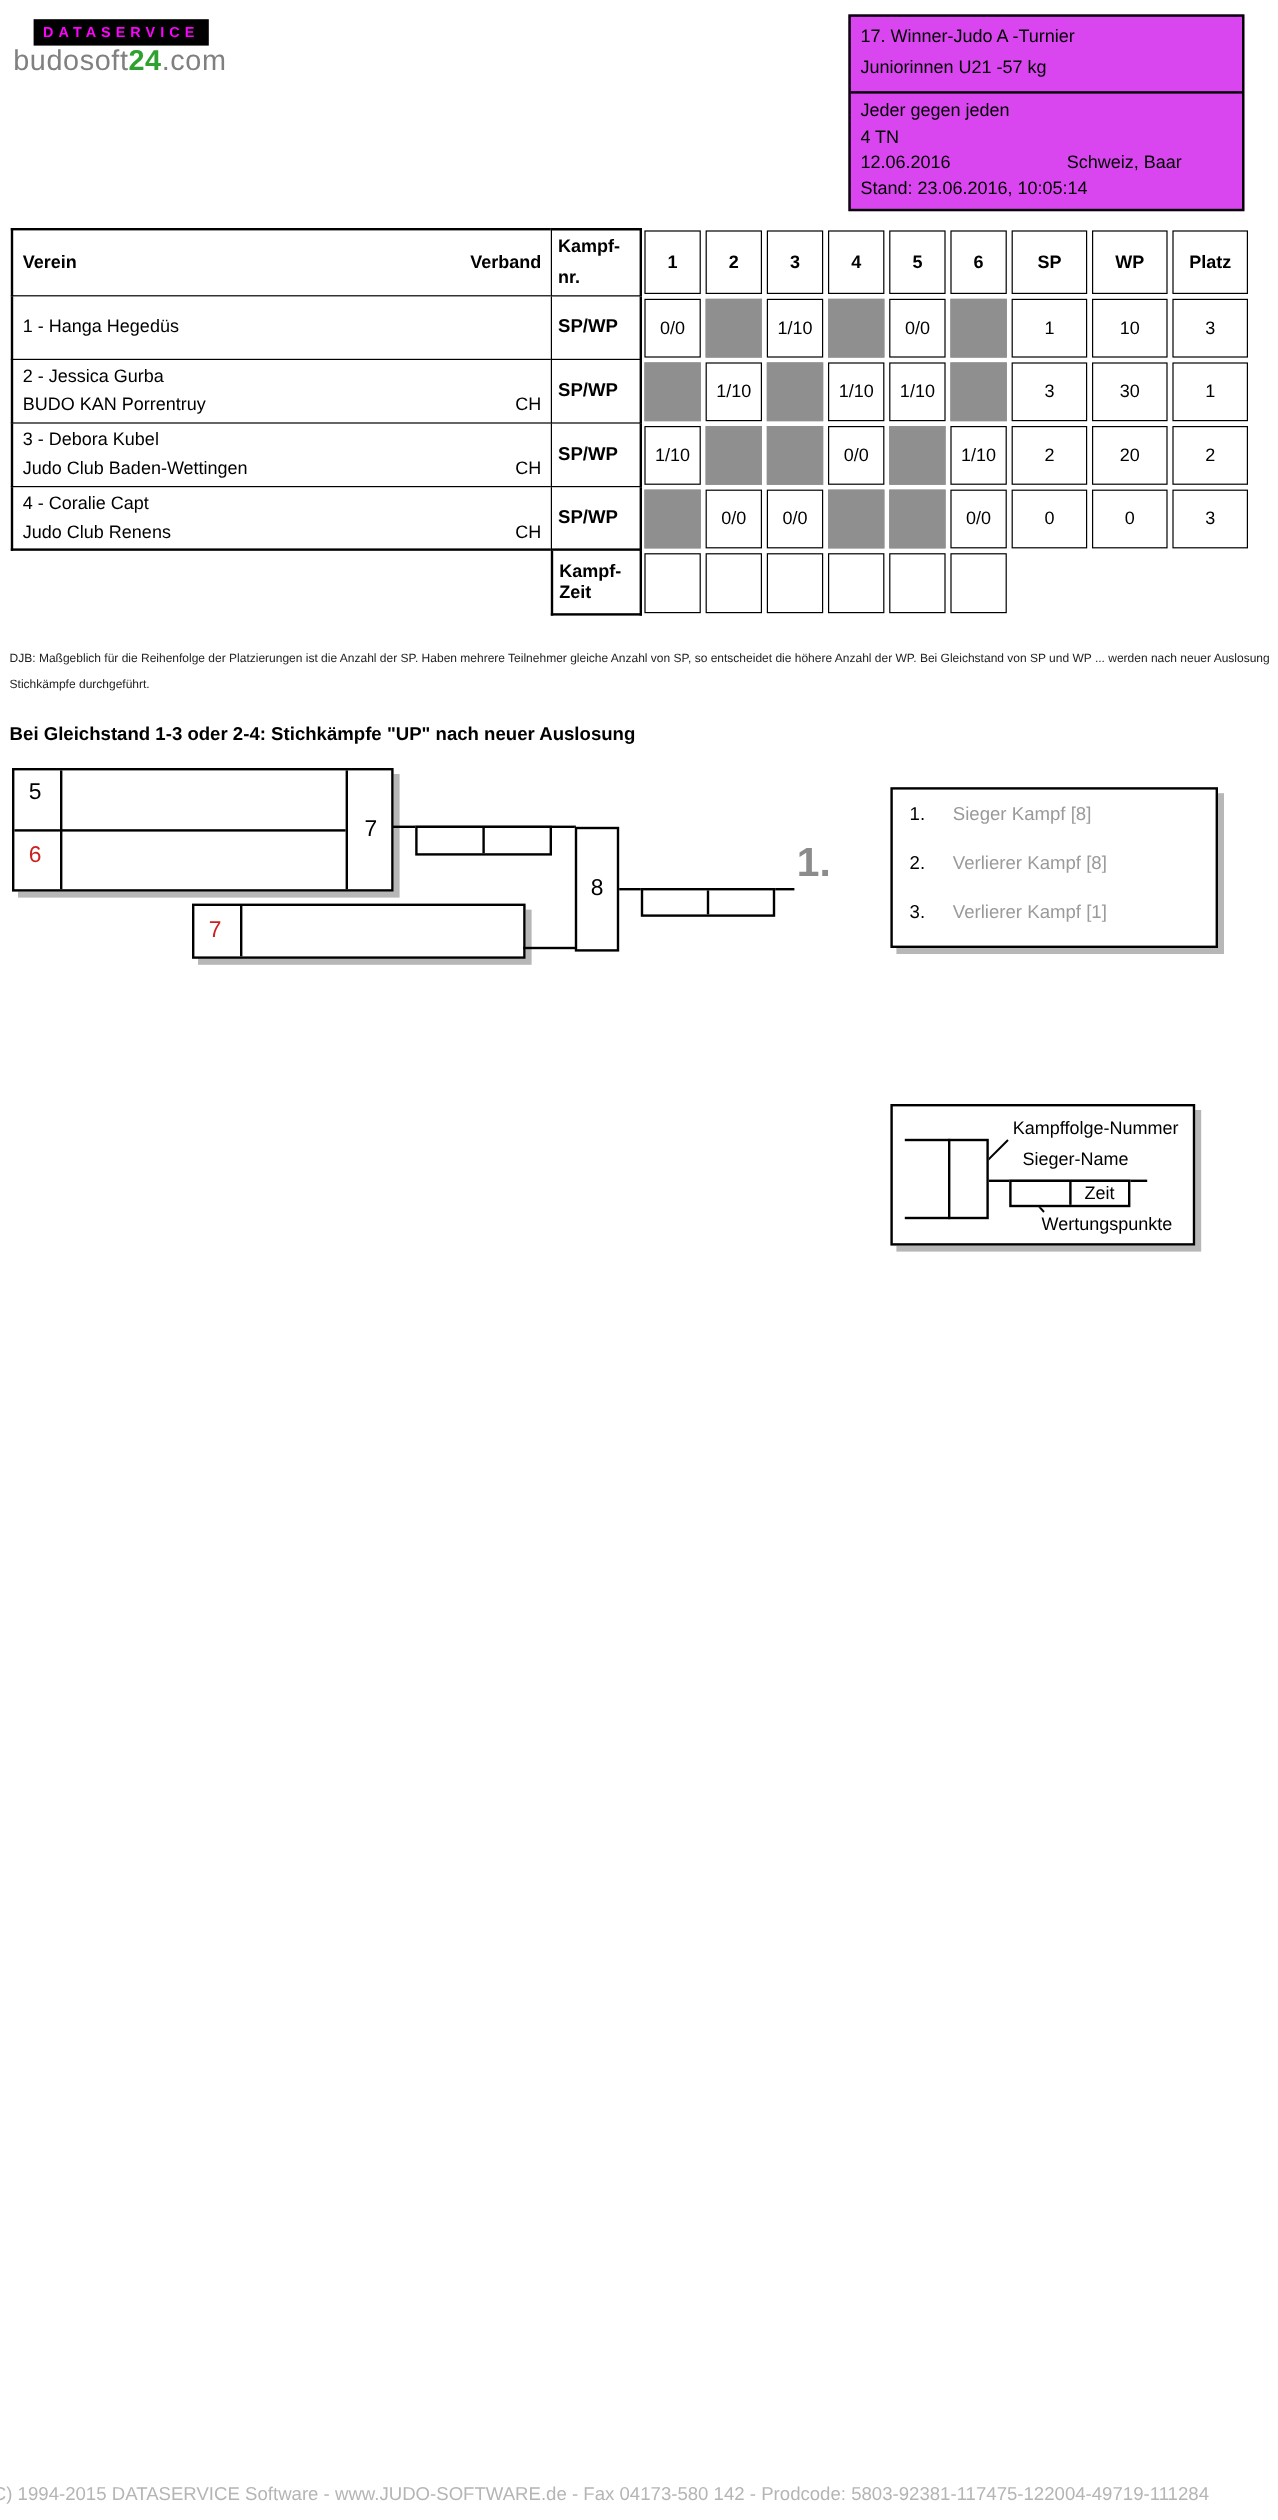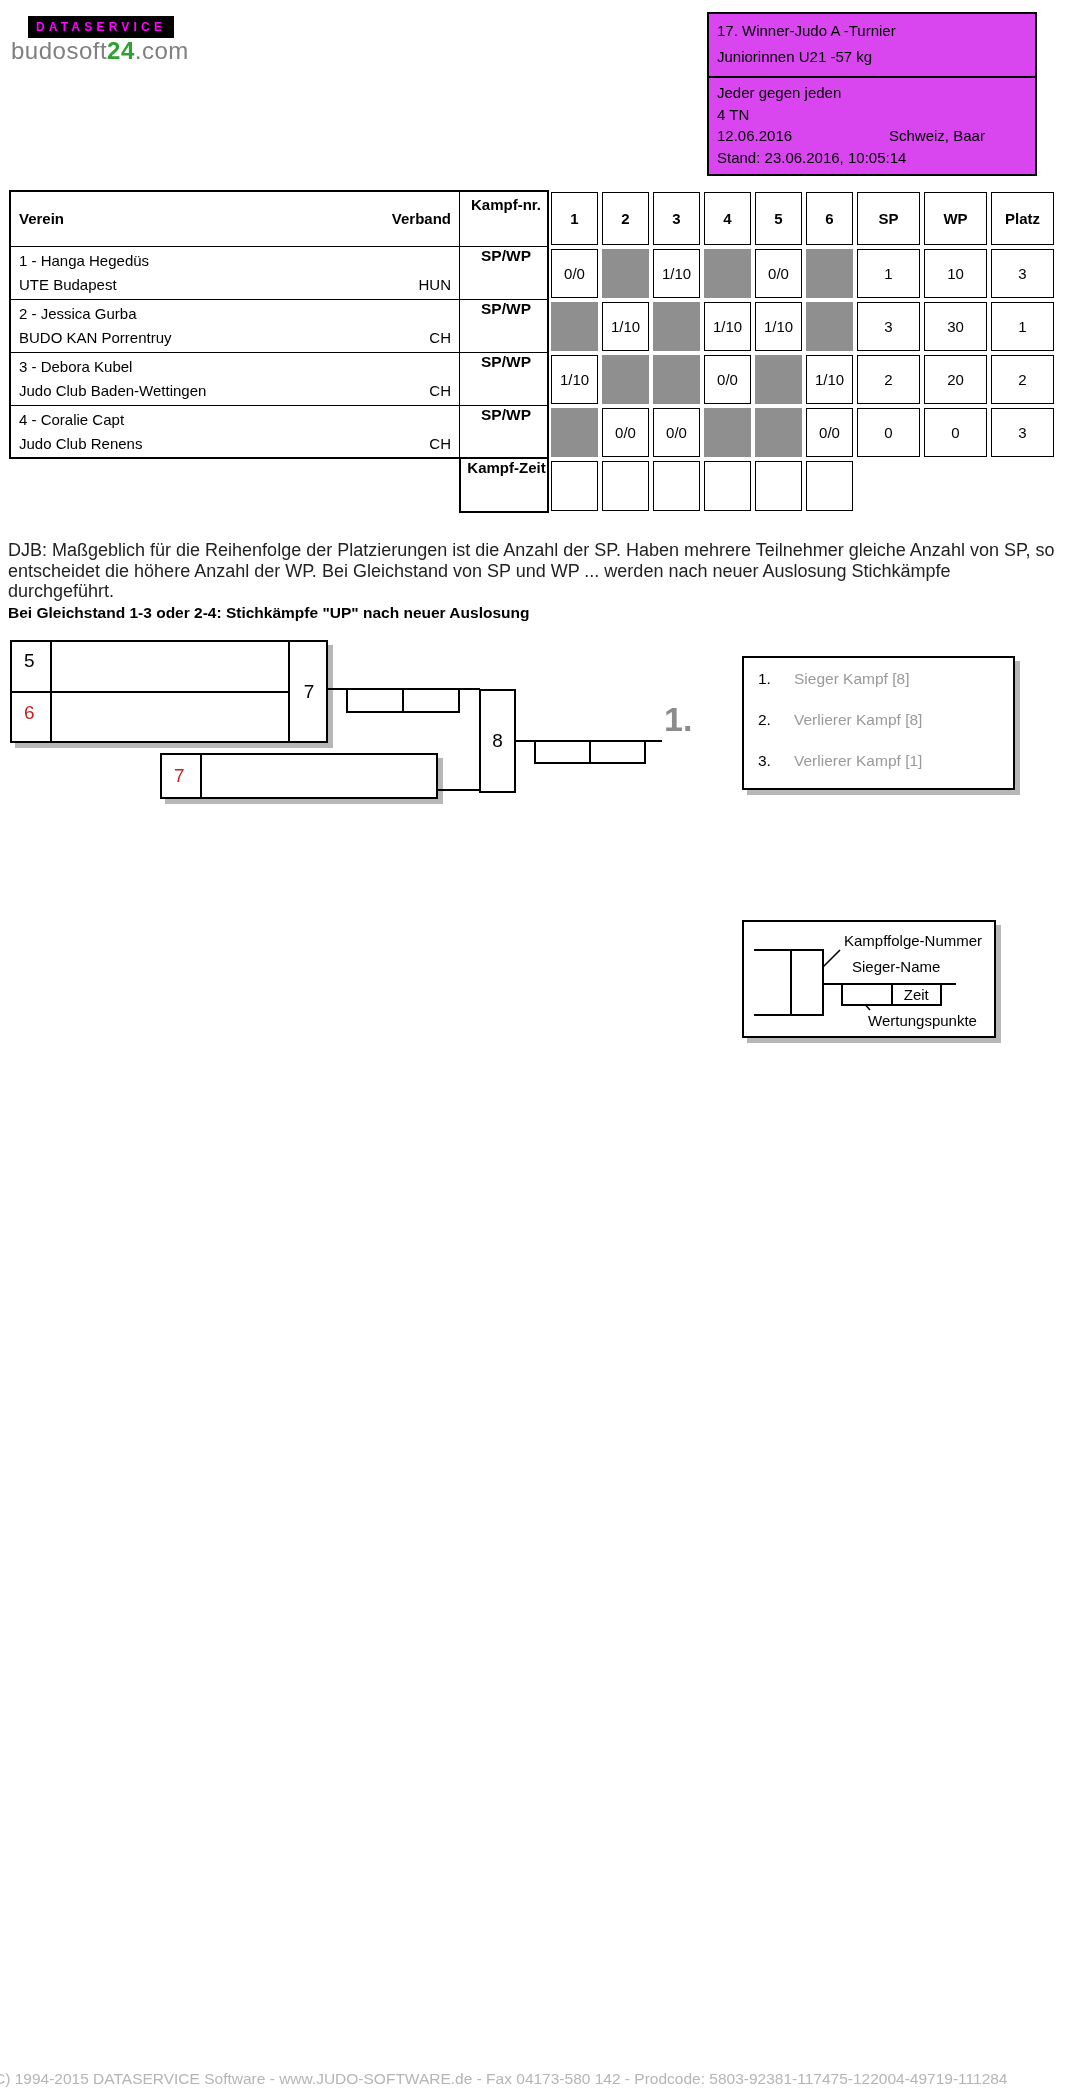--- a/index.html
+++ b/index.html
@@ -22,41 +22,41 @@
   .dateline{display:flex;}
   .dateline .date{width:172px;}
 
   
   .rtable{position:absolute;left:9px;top:190px;}
   .trow{display:flex;align-items:stretch;height:53px;}
   .trow.hd{height:57px;}
   .trow.kz{height:54px;}
   .cname{width:450px;box-sizing:border-box;border-left:2px solid #000;border-bottom:1px solid #000;
          padding:2px 8px;display:flex;flex-direction:column;justify-content:center;font-size:15px;}
-  .cknr{width:90px;box-sizing:border-box;border-left:1px solid #000;border-right:2px solid #000;
-        border-bottom:1px solid #000;display:flex;justify-content:center;
+  .cknr{width:76px;box-sizing:border-box;border-left:1px solid #000;border-right:2px solid #000;
+        border-bottom:1px solid #000;display:flex;flex-direction:column;justify-content:center;
         padding-left:5px;font-size:15px;}
   .hd .cname,.hd .cknr{border-top:2px solid #000;}
   .last .cname,.last .cknr{border-bottom:2px solid #000;}
   .n1,.n2{line-height:24px;white-space:nowrap;}
   .n2{display:flex;justify-content:space-between;}
   .hd .n1,.hd .n2,.hd .cknr{font-weight:bold;line-height:26px;}
   .spwp{font-weight:bold;font-size:15.5px;}
   .mc{width:47px;margin:2px;box-sizing:border-box;border:1px solid #000;background:#fff;
       display:flex;align-items:center;justify-content:center;font-size:15px;}
   .hd .mc{font-weight:bold;}
   .mc.gray{background:var(--cell-gray);border-color:var(--cell-gray);}
   .wc{width:63px;margin:2px;box-sizing:border-box;border:1px solid #000;background:#fff;
       display:flex;align-items:center;justify-content:center;font-size:15px;}
   .hd .wc{font-weight:bold;}
   .kz .spacer{width:450px;}
   .kz .cknr{border-left:2px solid #000;border-right:2px solid #000;border-bottom:2px solid #000;font-weight:bold;}
 
   
-  .note{position:absolute;left:8px;top:540px;width:1052px;font-size:18px;line-height:20.5px;color:#222;}
+  .note{position:absolute;left:8px;top:540px;width:1052px;font-size:10px;line-height:20.5px;color:#222;}
 
   
   .pheading{position:absolute;left:8px;top:604px;font-size:15.5px;font-weight:bold;}
   .bbox{position:absolute;background:#fff;border:2px solid #000;box-sizing:border-box;
         box-shadow:5px 5px 0 #b7b7b7;}
   #bigbox{left:10px;top:640px;width:318px;height:103px;}
   #bigbox .vline1{position:absolute;left:38px;top:0;bottom:0;width:2px;background:#000;}
   #bigbox .vline2{position:absolute;left:276px;top:0;bottom:0;width:2px;background:#000;}
   #bigbox .hmid{position:absolute;left:0;right:38px;top:49px;height:2px;background:#000;}
   .bnum{font-size:19px;}
@@ -156,24 +156,20 @@
       <div class="mc">5</div>
       <div class="mc">6</div>
       <div class="wc">SP</div>
       <div class="wc">WP</div>
       <div class="wc">Platz</div>
     </div>
 
     <div class="trow">
       <div class="cname">
         <div class="n1">1 - Hanga Hegedüs</div>
-        <div class="n2">
-            <span>UTE Budapest</span>
-            <span>HUN</span>
-          </div>
       </div>
       <div class="cknr">
           <span class="spwp">SP/WP</span>
         </div>
       <div class="mc">0/0</div>
       <div class="mc gray"></div>
       <div class="mc">1/10</div>
       <div class="mc gray"></div>
       <div class="mc">0/0</div>
       <div class="mc gray"></div>

